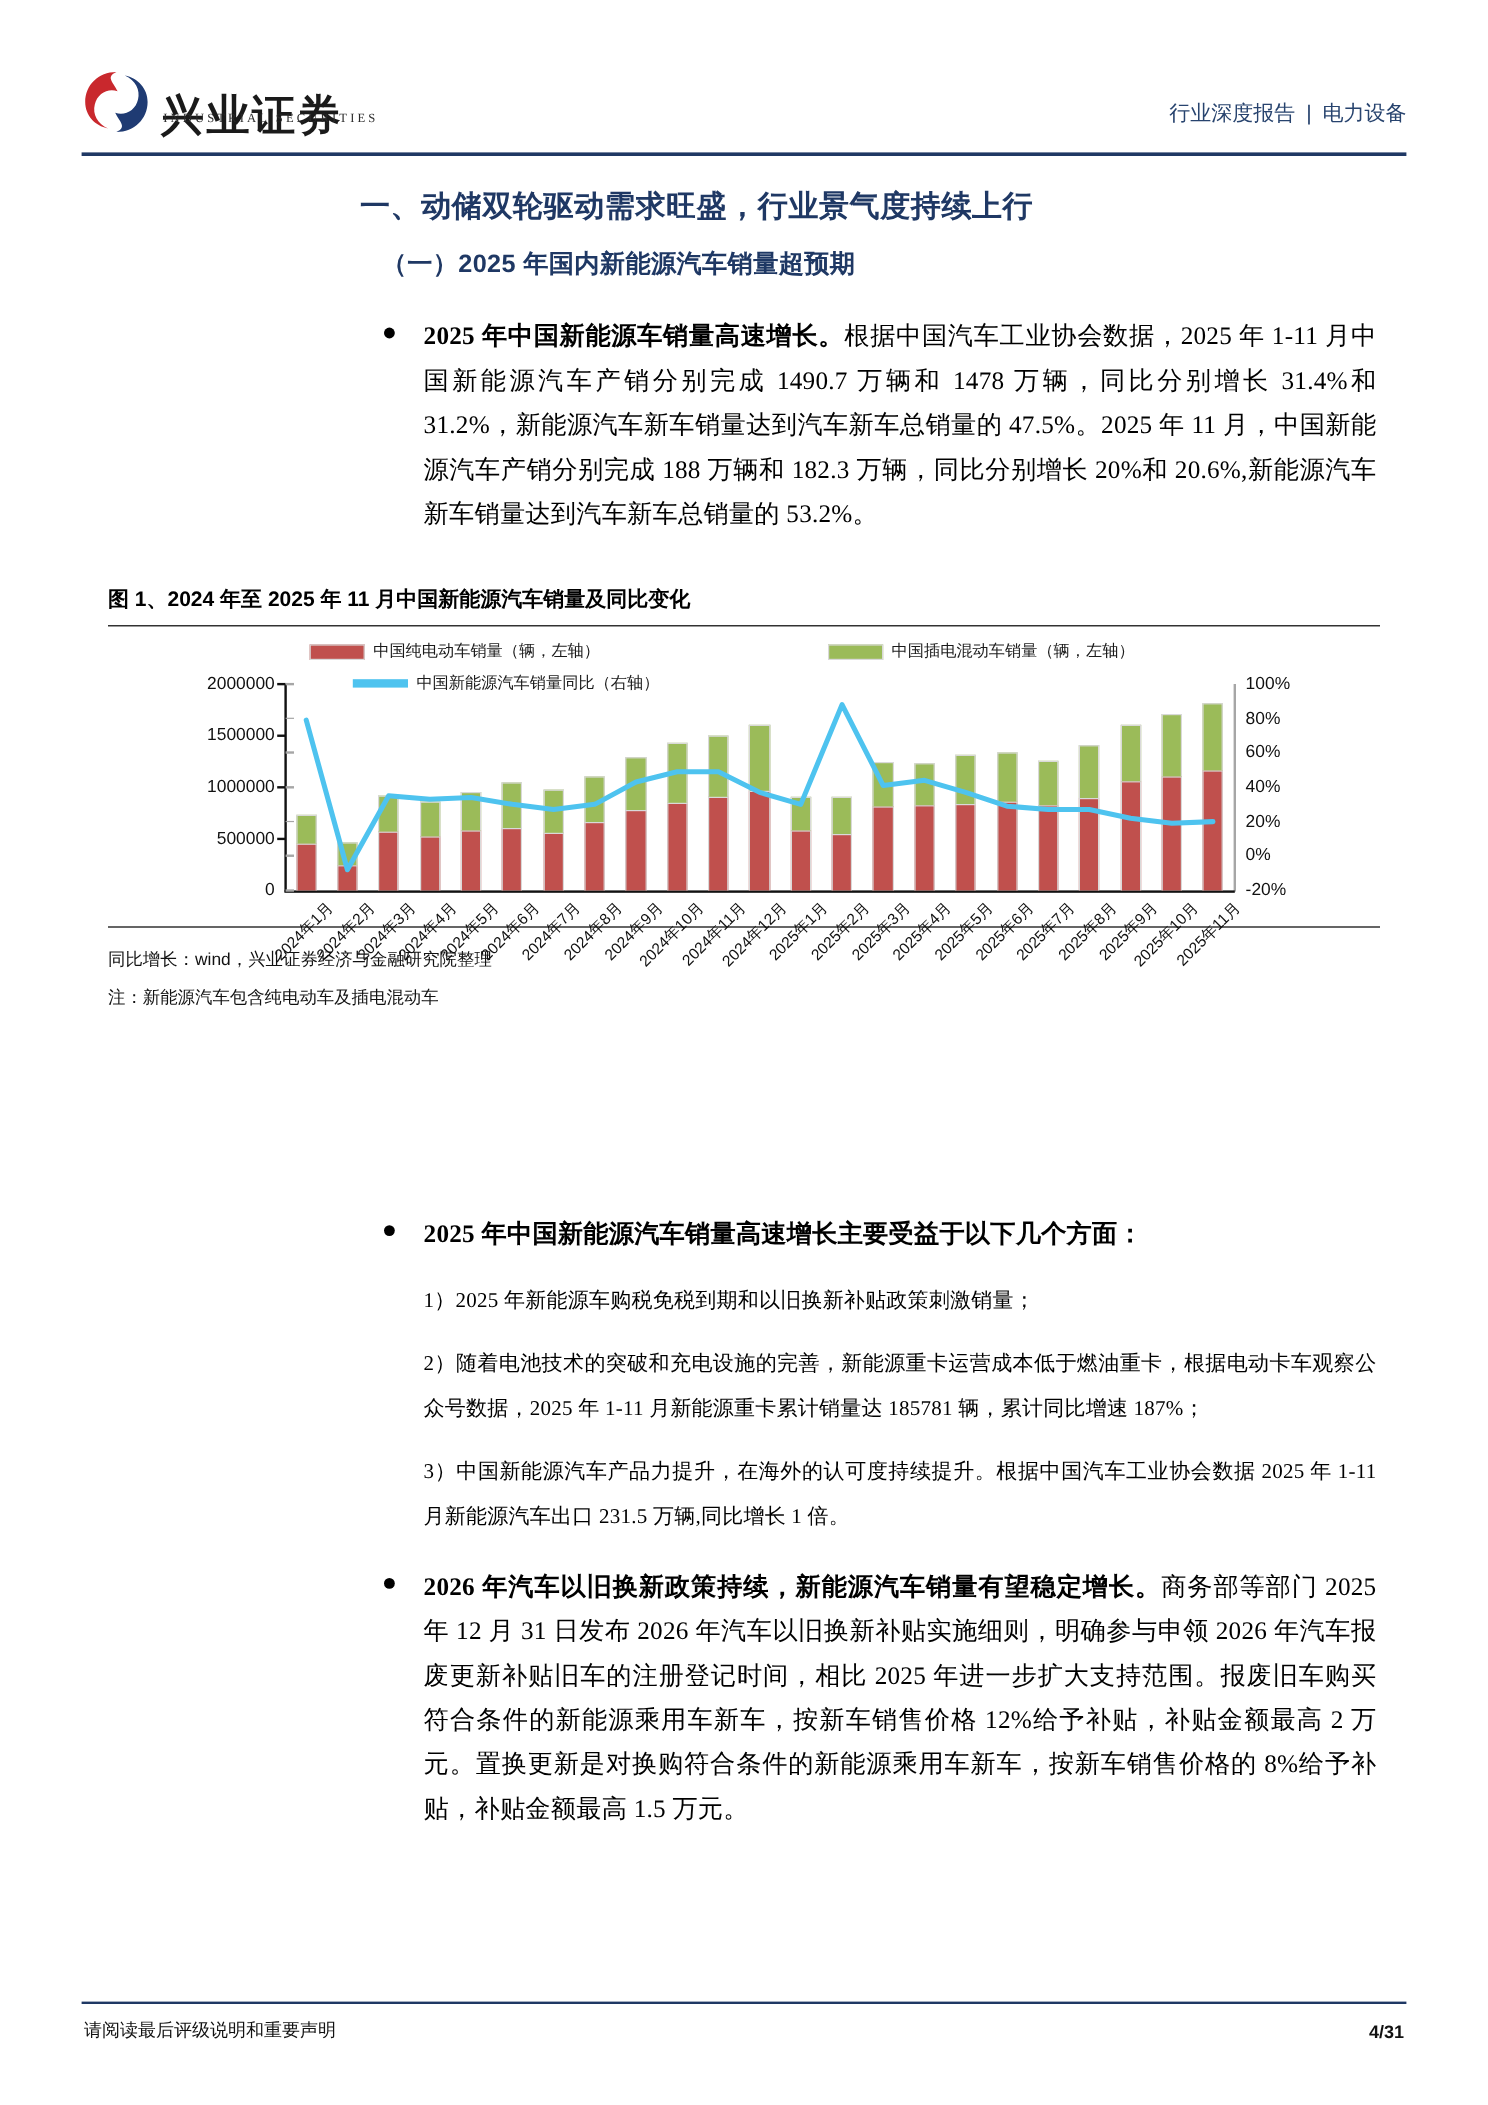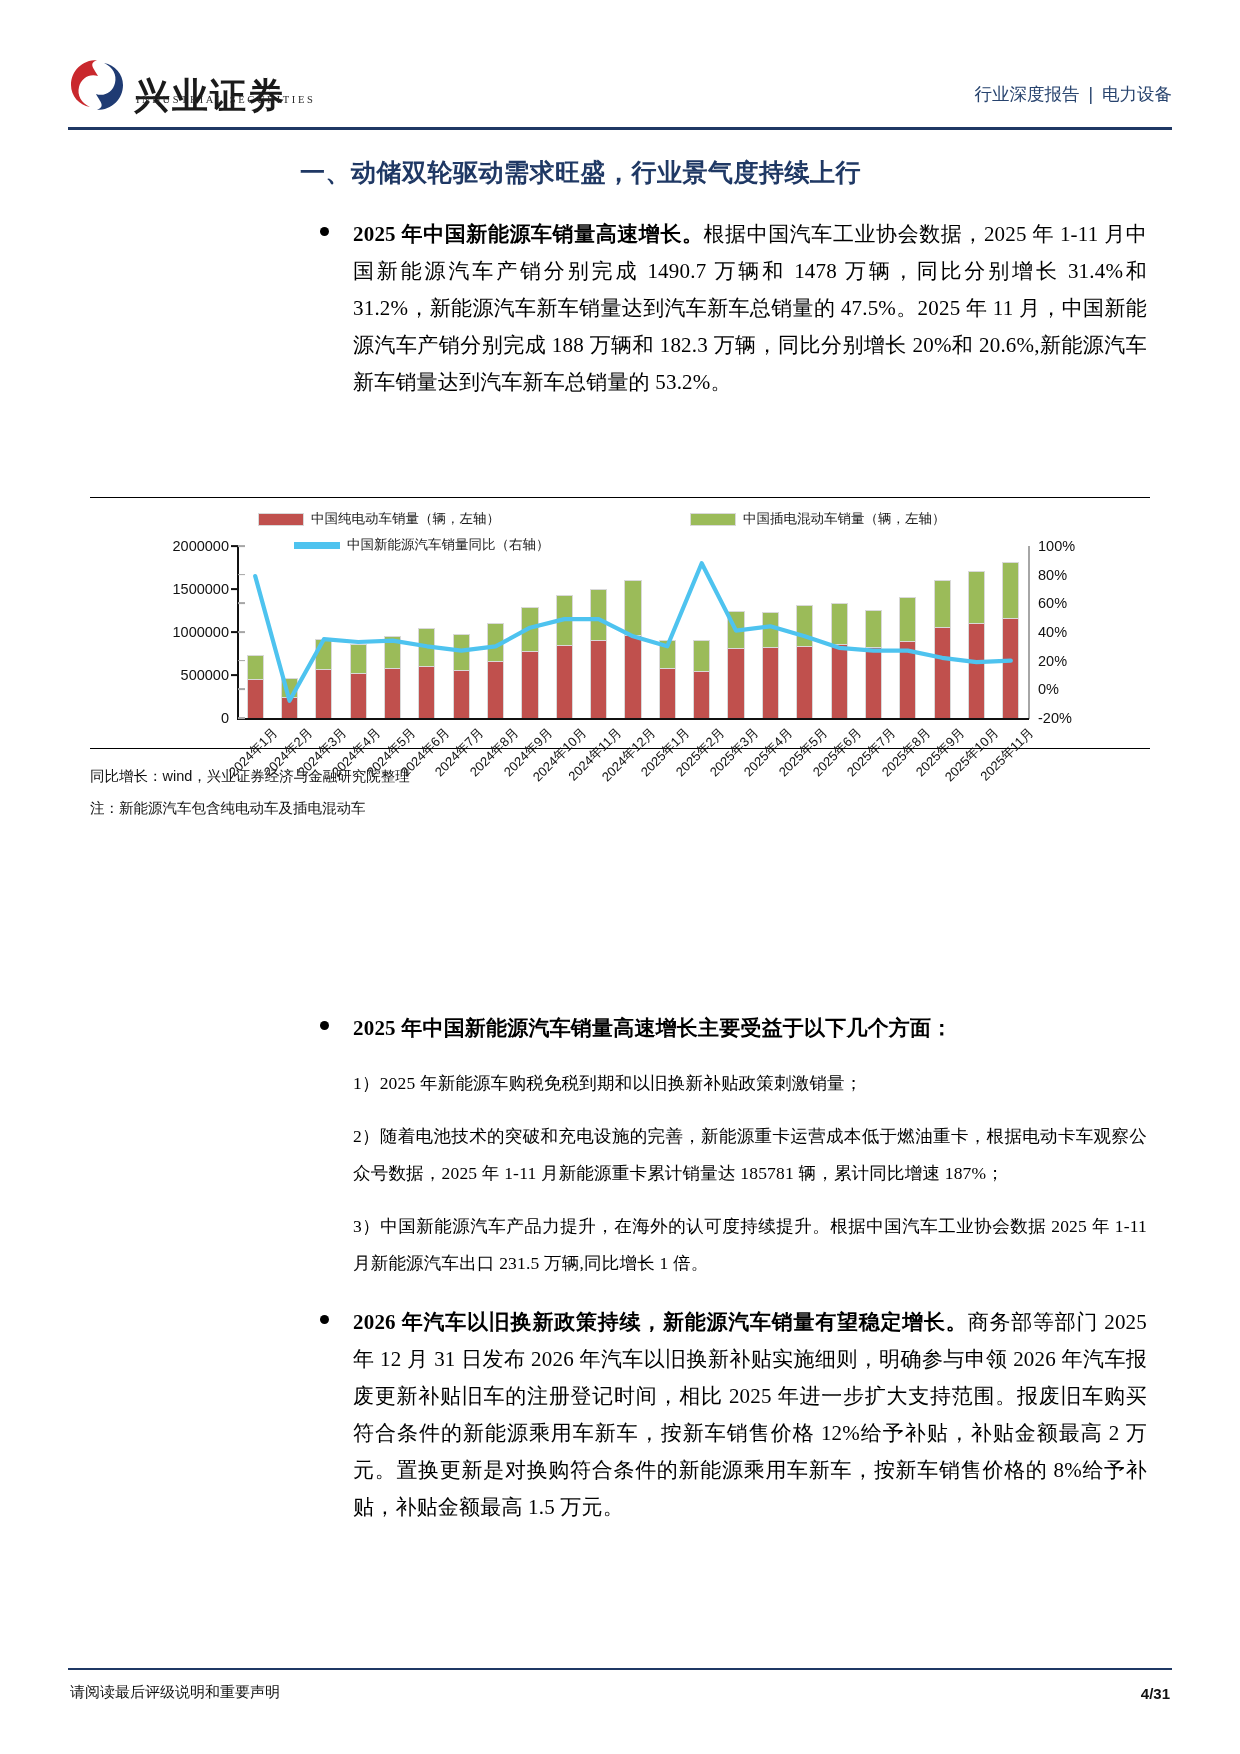--- a/index.html
+++ b/index.html
@@ -180,28 +180,30 @@
   <div class="logo-text-en">INDUSTRIAL SECURITIES</div>
 
   <div class="header-right">
     <span>行业深度报告</span><span class="sep">|</span><span>电力设备</span>
   </div>
 </div>
 <div class="header-rule"></div>
 
 <div class="content">
   <h1 class="sec-title">一、动储双轮驱动需求旺盛，行业景气度持续上行</h1>
+  <h2 class="sub-title">（一）2025 年国内新能源汽车销量超预期</h2>
 
   <div class="bullet-block">
     <span class="bullet-dot"></span>
     <p><b>2025 年中国新能源车销量高速增长。</b><span>根据中国汽车工业协会数据，2025 年 1-11 月中国新能源汽车产销分别完成 1490.7 万辆和 1478 万辆，同比分别增长 31.4%和 31.2%，新能源汽车新车销量达到汽车新车总销量的 47.5%。2025 年 11 月，中国新能源汽车产销分别完成 188 万辆和 182.3 万辆，同比分别增长 20%和 20.6%,新能源汽车新车销量达到汽车新车总销量的 53.2%。</span></p>
   </div>
 </div>
 
 <div class="fig-wrap">
+  <div class="fig-title">图 1、2024 年至 2025 年 11 月中国新能源汽车销量及同比变化</div>
 
   <div class="fig-box">
     <div class="chart">
 
       <div class="legend">
         <div class="lg-item" style="left:168px; top:4px;">
           <span class="lg-swatch red"></span>
           <span class="lg-label">中国纯电动车销量（辆，左轴）</span>
         </div>
         <div class="lg-item" style="left:600px; top:4px;">

